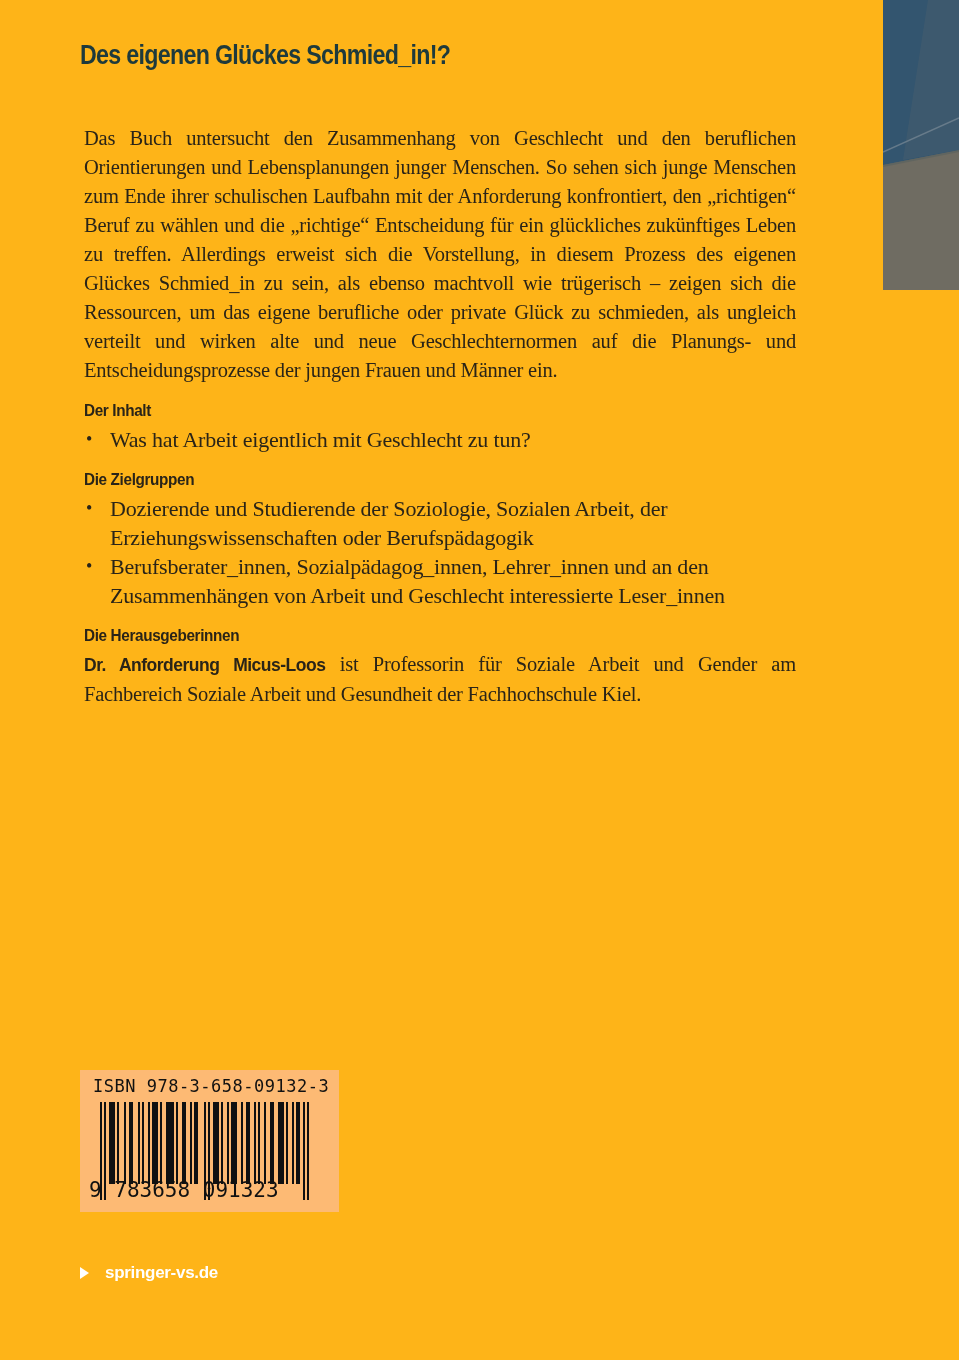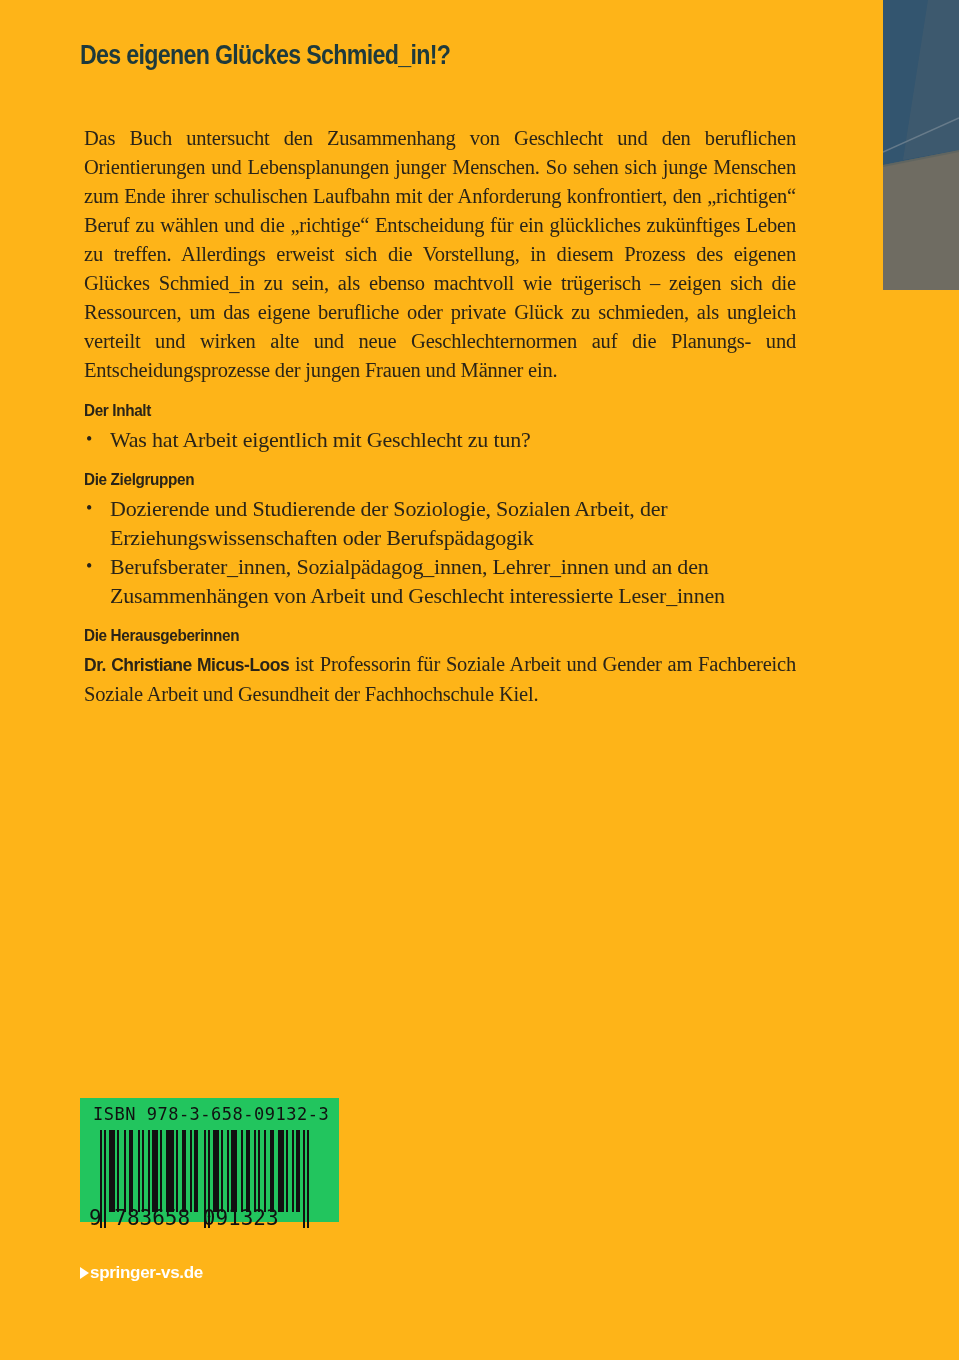--- a/index.html
+++ b/index.html
@@ -42,39 +42,39 @@
   }
   .editor {
     font-size: 20.5px; line-height: 29px; margin: 0; text-align: justify;
     letter-spacing: -0.2px;
   }
   .editor .name {
     font-family: "Liberation Sans", "DejaVu Sans", sans-serif; font-weight: bold;
     font-size: 17.5px; letter-spacing: -0.5px;
   }
   .barcode-box {
-    position: absolute; left: 80px; top: 1098px; width: 259px; height: 124px;
-    background: #22c55e;
+    position: absolute; left: 80px; top: 1070px; width: 259px; height: 142px;
+    background: #fdba74;
   }
   .isbn-text {
     position: absolute; left: 13px; top: 6px;
     font-family: "DejaVu Sans Mono", "Liberation Mono", monospace;
     font-size: 17px; letter-spacing: 0.5px; color: #111;
   }
   .bars { position: absolute; left: 20px; top: 32px; }
   .digits {
     position: absolute; left: 9px; top: 108px;
     font-family: "DejaVu Sans Mono", "Liberation Mono", monospace;
     font-size: 21px; color: #111; white-space: pre;
   }
   .website {
     position: absolute; left: 80px; top: 1263px;
     font-family: "Liberation Sans", "DejaVu Sans", sans-serif;
     font-weight: bold; font-size: 17px; color: #ffffff; letter-spacing: -0.3px;
-    display: flex; align-items: center; gap: 1px;
+    display: flex; align-items: center; gap: 16px;
   }
   .website .arrow {
     width: 0; height: 0; border-top: 6px solid transparent; border-bottom: 6px solid transparent;
     border-left: 9px solid #ffffff;
   }
 </style>
 </head>
 <body>
 
 <div class="corner-panel">
@@ -98,21 +98,21 @@
   </ul>
 
   <div class="section-head">Die Zielgruppen</div>
   <ul class="bullets">
     <li>Dozierende und Studierende der Soziologie, Sozialen Arbeit, der Erziehungswissenschaften oder Berufspädagogik</li>
     <li>Berufsberater_innen, Sozialpädagog_innen, Lehrer_innen und an den Zusammenhängen von Arbeit und Geschlecht interessierte Leser_innen</li>
   </ul>
 
   <div class="section-head">Die Herausgeberinnen</div>
   <p class="editor">
-    <span class="name">Dr. Christiane Micus-Loos</span><span> ist Professorin für Soziale Arbeit und Gender am Fachbereich Soziale Arbeit und Gesundheit der Fachhochschule Kiel.</span>
+    <span class="name">Dr. Anforderung Micus-Loos</span><span> ist Professorin für Soziale Arbeit und Gender am Fachbereich Soziale Arbeit und Gesundheit der Fachhochschule Kiel.</span>
   </p>
 </div>
 
 <div class="barcode-box">
   <div class="isbn-text">ISBN 978-3-658-09132-3</div>
   <svg class="bars" width="225" height="98" viewBox="0 0 225 98">
     <g fill="#111">
       <rect x="0" y="0" width="2" height="98"></rect>
         <rect x="4" y="0" width="2" height="98"></rect>
       <rect x="9" y="0" width="6" height="82"></rect>

